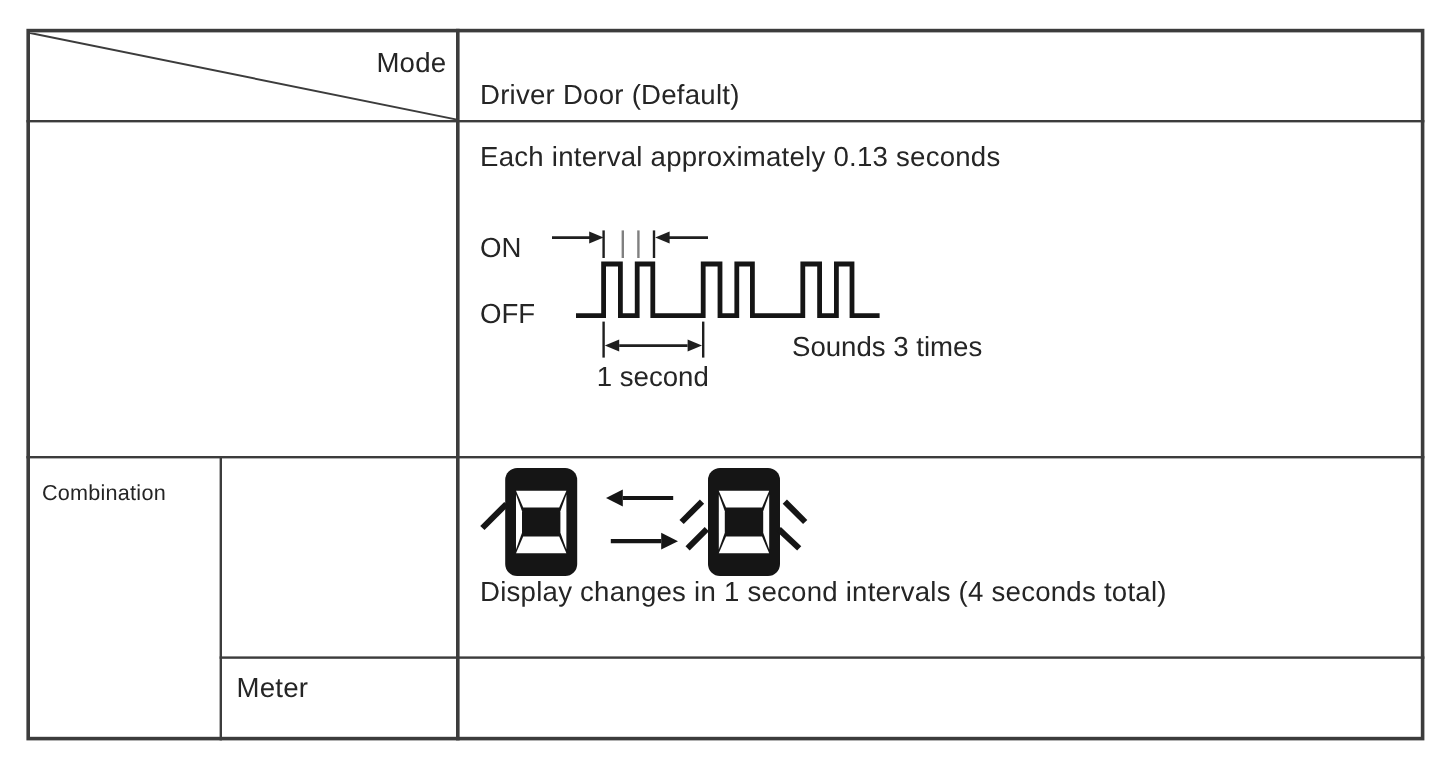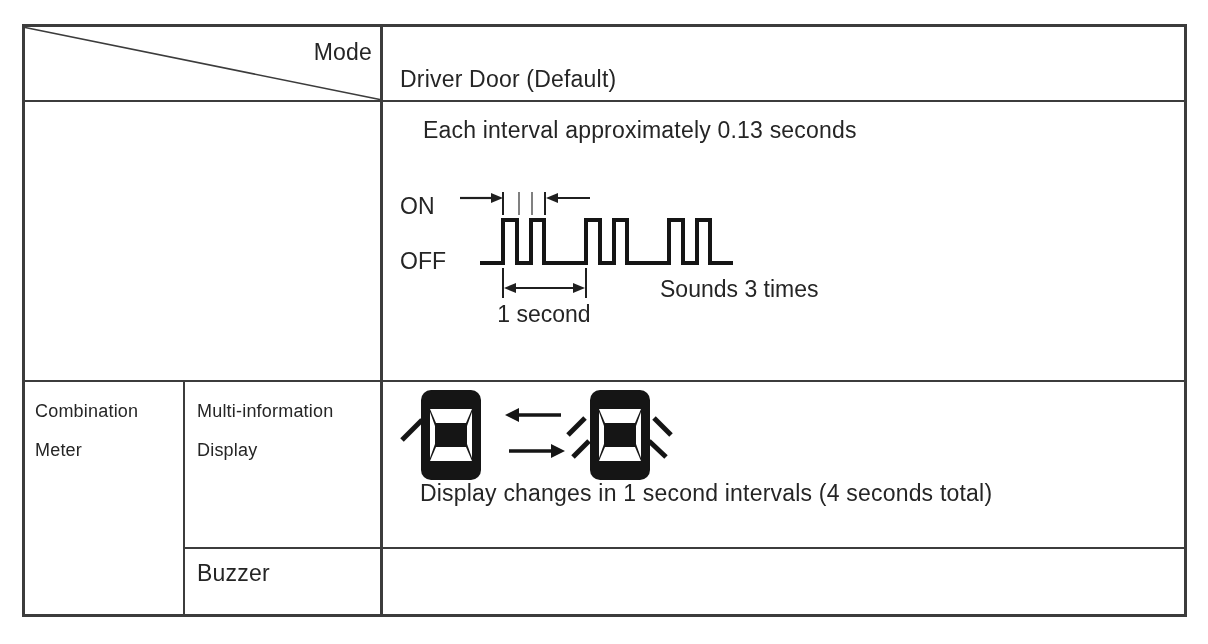--- a/index.html
+++ b/index.html
@@ -23,21 +23,21 @@
   <div class="hline" style="left:22px;top:100px;width:1165px;height:2px;"></div>
   <div class="hline" style="left:22px;top:380px;width:1165px;height:2px;"></div>
   <div class="hline" style="left:183px;top:547px;width:1004px;height:2px;"></div>
 
   <svg style="position:absolute;left:25px;top:27px;" width="355" height="73" viewBox="0 0 355 73">
     <line x1="0" y1="0.5" x2="355" y2="72.5" stroke="#3c3c3c" stroke-width="1.6"></line>
   </svg>
   <div class="txt" style="left:25px;top:37px;width:347px;text-align:right;">Mode</div>
   <div class="txt" style="left:400px;top:36px;margin-top:28px;">Driver Door (Default)</div>
 
-  <div class="txt" style="left:400px;top:115px;margin-left:23px;">Each interval approximately 0.13 seconds</div>
+  <div class="txt" style="left:400px;top:115px;">Each interval approximately 0.13 seconds</div>
 
   <svg style="position:absolute;left:390px;top:180px;" width="450" height="150" viewBox="0 0 450 150">
     <text x="10" y="34" font-size="23">ON</text>
     <text x="10" y="89" font-size="23">OFF</text>
 
     <polyline points="90,83 113,83 113,40 127,40 127,83 141,83 141,40 154,40 154,83 196,83 196,40 210,40 210,83 224,83 224,40 237,40 237,83 279,83 279,40 293,40 293,83 307,83 307,40 320,40 320,83 343,83" fill="none" stroke="#151515" stroke-width="4"></polyline>
 
     <g stroke="#1f1f1f">
       <line x1="70" y1="18" x2="102" y2="18" stroke-width="2.2"></line>
       <polygon points="113,18 101,13 101,23" fill="#1f1f1f" stroke="none"></polygon>
@@ -55,25 +55,20 @@
       <polygon points="114,108 126,103 126,113" fill="#1f1f1f" stroke="none"></polygon>
       <line x1="126" y1="108" x2="183" y2="108" stroke-width="2.2"></line>
       <polygon points="195,108 183,103 183,113" fill="#1f1f1f" stroke="none"></polygon>
     </g>
     <text x="154" y="142" font-size="23" text-anchor="middle">1 second</text>
     <text x="270" y="117" font-size="23">Sounds 3 times</text>
   </svg>
 
   <div class="txt2" style="left:35px;top:392px;">
     <div>Combination</div>
-    <div>Meter</div>
-  </div>
-  <div class="txt2" style="left:197px;top:392px;">
-    <div>Multi-information</div>
-    <div>Display</div>
   </div>
 
   <svg style="position:absolute;left:395px;top:385px;" width="300" height="110" viewBox="0 0 300 110">
 
     <g>
       <g transform="translate(26,5)">
         <rect x="0" y="0" width="60" height="90" rx="10" fill="#151515"></rect>
         <polygon points="9,19 51,19 45,33 15,33" fill="#ffffff"></polygon>
         <polygon points="15,57 45,57 51,71 9,71" fill="#ffffff"></polygon>
         <polygon points="9,22 14,36 14,54 9,68" fill="#ffffff"></polygon>
@@ -99,17 +94,17 @@
         <polygon points="9,22 14,36 14,54 9,68" fill="#ffffff"></polygon>
         <polygon points="51,22 46,36 46,54 51,68" fill="#ffffff"></polygon>
       </g>
       <line x1="173" y1="50" x2="190" y2="33" stroke="#151515" stroke-width="5"></line>
       <line x1="178" y1="72" x2="194" y2="56" stroke="#151515" stroke-width="5"></line>
       <line x1="259" y1="33" x2="276" y2="50" stroke="#151515" stroke-width="5"></line>
       <line x1="254" y1="56" x2="271" y2="72" stroke="#151515" stroke-width="5"></line>
     </g>
   </svg>
 
-  <div class="txt" style="left:400px;top:478px;margin-left:20px;">Display changes in 1 second intervals (4 seconds total)</div>
+  <div class="txt" style="left:400px;top:478px;">Display changes in 1 second intervals (4 seconds total)</div>
 
-  <div class="txt" style="left:197px;top:558px;">Buzzer</div>
+  <div class="txt" style="left:197px;top:558px;">Meter</div>
 
 </div>
 
 </body></html>

